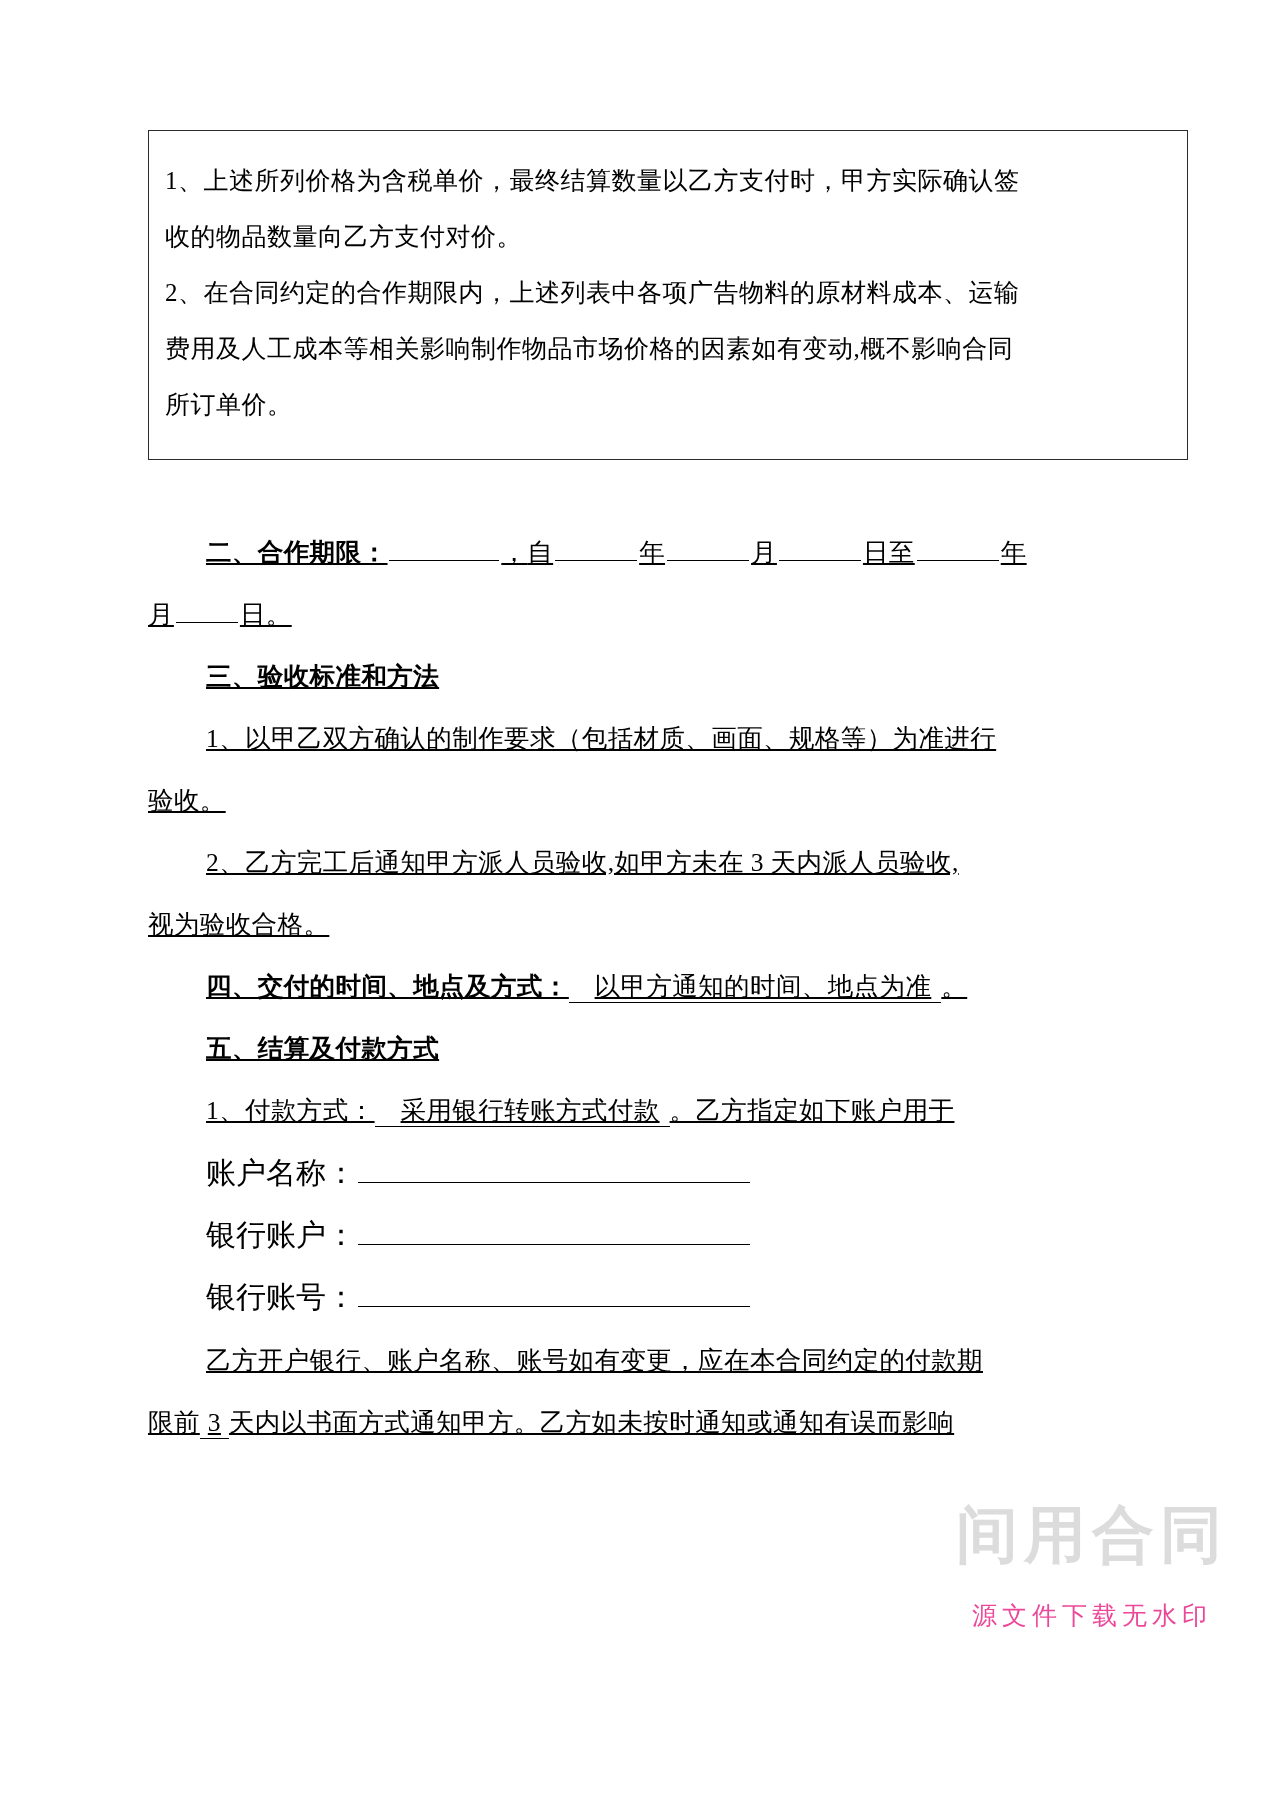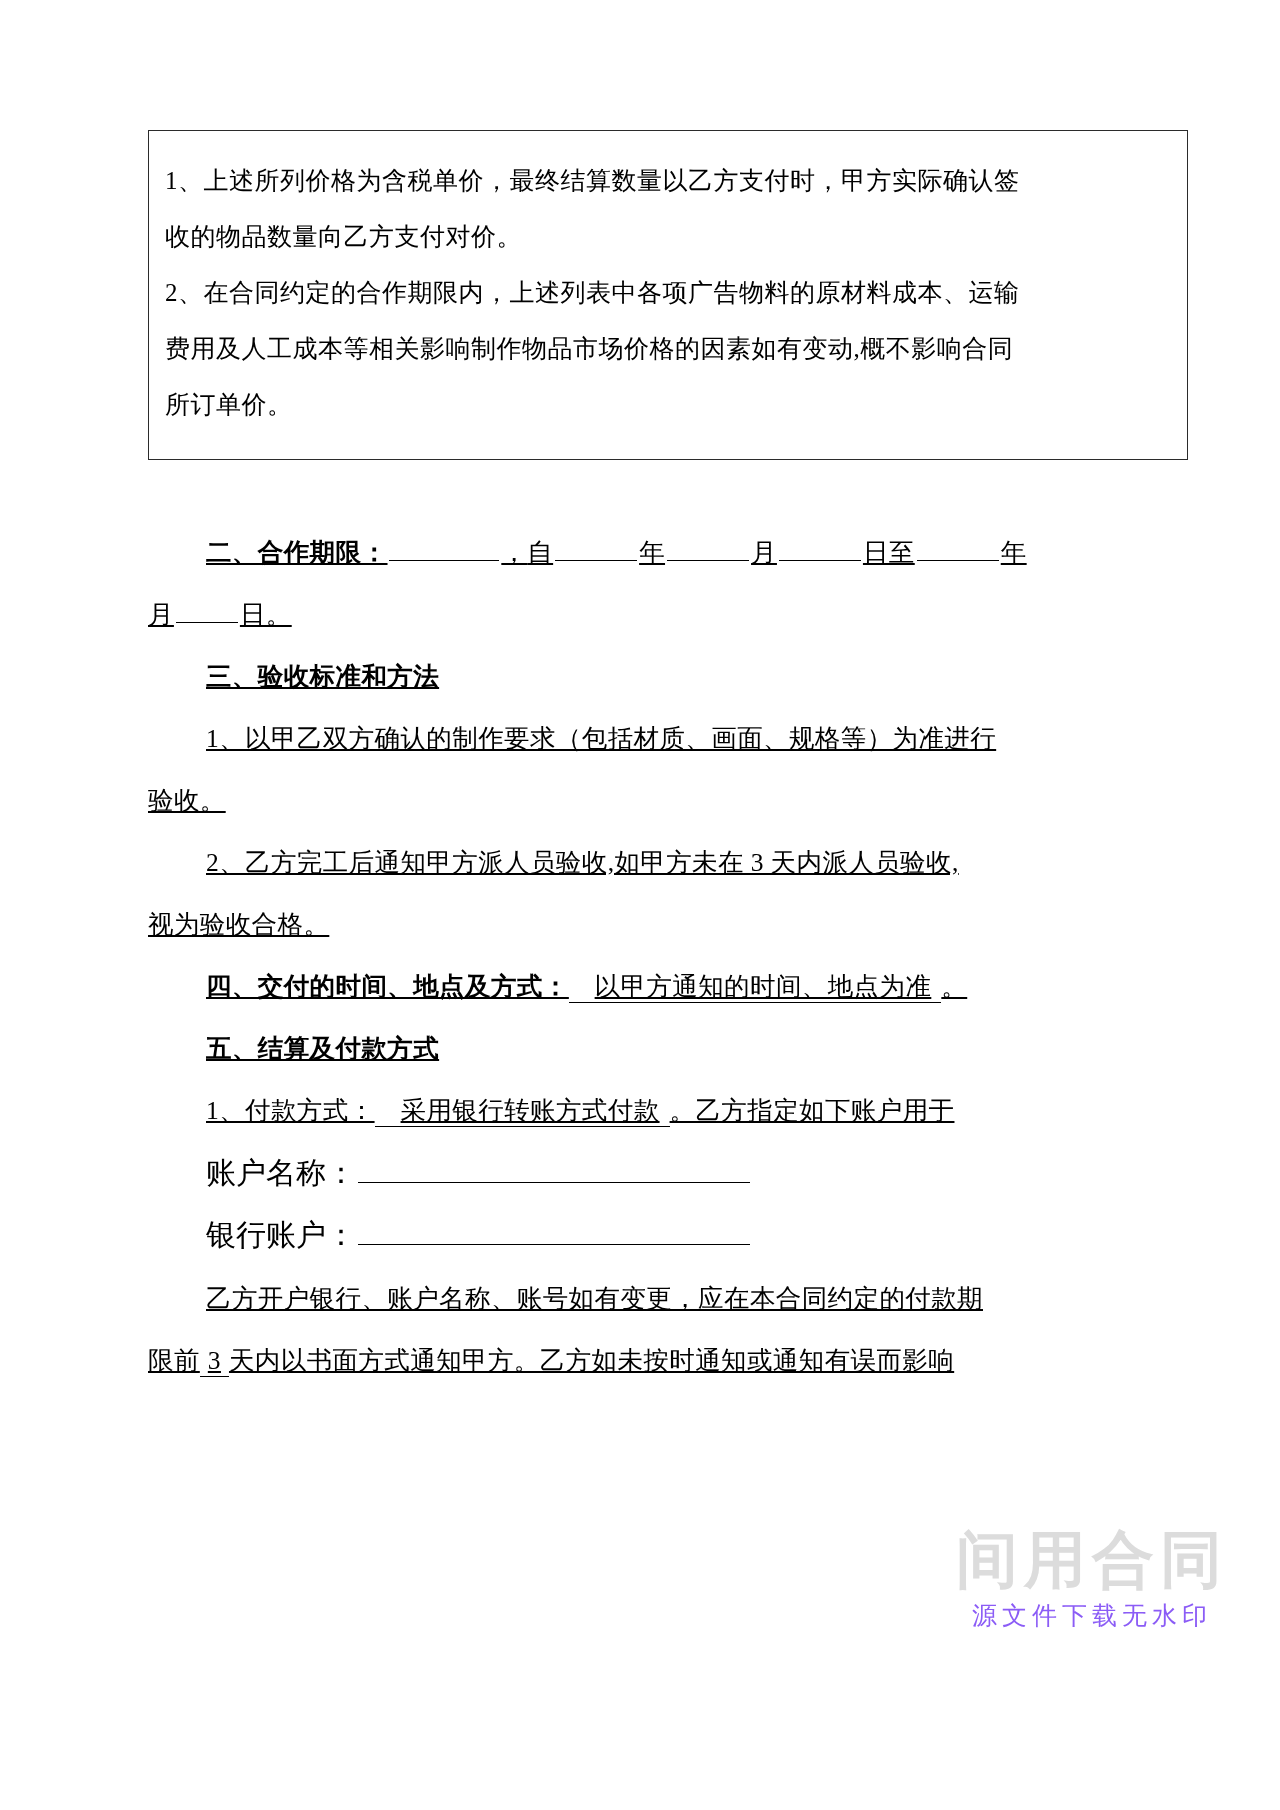--- a/index.html
+++ b/index.html
@@ -85,34 +85,34 @@
   
   .watermark {
     position: absolute;
     right: 52px;
     bottom: 178px;
     text-align: center;
     color: #d8d8d8;
     user-select: none;
   }
   .wm-main {
-    font-family: Liberation Serif, serif;
+    font-family: Liberation Mono, monospace;
     font-weight: bold;
     font-size: 62px;
     letter-spacing: 6px;
     line-height: 1;
     color: #dcdcdc;
     margin-top: 48px;
   }
   .wm-sub {
     font-family: "DejaVu Sans", sans-serif;
     font-size: 25px;
     letter-spacing: 5px;
-    margin-top: 8px;
-    color: #8b5cf6;
+    margin-top: 28px;
+    color: #ec4899;
   }
   .nowrap { white-space: nowrap; }
 </style>
 </head>
 <body>
 
 <div class="page">
   <div class="content">
 
     <div class="note-box">
@@ -146,20 +146,23 @@
     <div class="para ind2 nowrap">
       <span>1、付款方式：</span><span class="u-text-wide">采用银行转账方式付款</span><span>。乙方指定如下账户用于</span>
     </div>
 
     <div class="acct-row">
       <span>账户名称：</span><span class="blank b-acct"></span>
     </div>
     <div class="acct-row">
       <span>银行账户：</span><span class="blank b-acct"></span>
     </div>
+    <div class="acct-row">
+      <span>银行账号：</span><span class="blank b-acct"></span>
+    </div>
 
     <div class="para ind2 tail">乙方开户银行、账户名称、账号如有变更，应在本合同约定的付款期</div>
     <div class="para nowrap">
       <span>限前</span><span class="u-text">3</span><span>天内以书面方式通知甲方。乙方如未按时通知或通知有误而影响</span>
     </div>
 
   </div>
 
   <div class="watermark">
     <div class="wm-main">间用合同</div>

